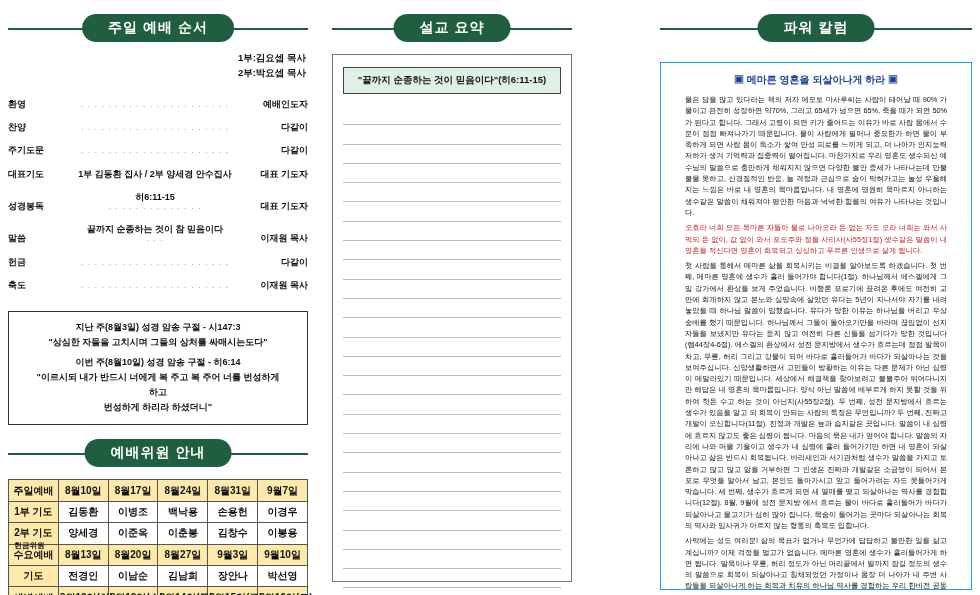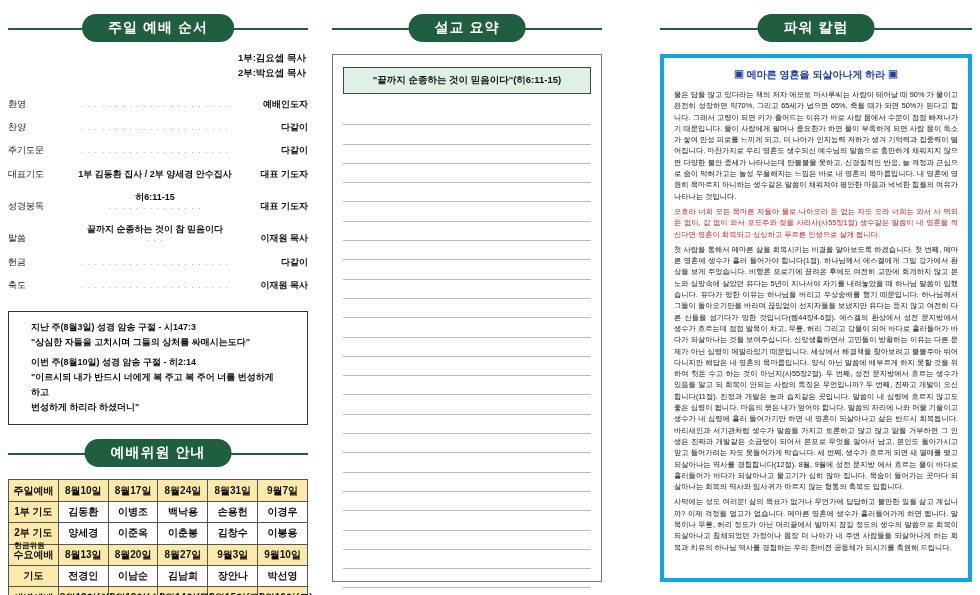--- a/index.html
+++ b/index.html
@@ -9,21 +9,21 @@
     background: #ffffff;
     font-family: "Liberation Sans", sans-serif;
     color: #111;
     overflow: hidden;
   }
   .page { position: relative; width: 980px; height: 595px; }
 
   
   .col { position: absolute; top: 0; }
   .col-left   { left: 8px;   width: 300px; }
-  .col-mid    { left: 332px; width: 270px; border-radius: 29px; }
+  .col-mid    { left: 332px; width: 240px; border-radius: 29px; }
   .col-right  { left: 660px; width: 312px; }
 
   
   .pill-wrap { position: relative; height: 30px; margin-top: 14px; }
   .pill-line {
     position: absolute; top: 14px; left: 0; right: 0;
     height: 2px; background: #1f5f3f;
   }
   .pill {
     position: absolute; left: 50%; transform: translateX(-50%);
@@ -38,39 +38,39 @@
 
   
   .preachers {
     text-align: right;
     font-size: 9.5px; font-weight: bold;
     margin-top: 6px; line-height: 1.6;
     padding-right: 2px;
   }
   .order-table { width: 100%; border-collapse: collapse; margin-top: 12px; }
   .order-table td { font-size: 9px; padding: 5.2px 0; vertical-align: bottom; }
-  .o-label { width: 58px; font-weight: normal; white-space: nowrap; }
+  .o-label { width: 58px; font-weight: bold; white-space: nowrap; }
   .o-mid {
     text-align: center; font-weight: bold;
     color: #111;
     position: relative;
     padding-left: 2px; padding-right: 2px;
   }
   .o-mid .dots {
     display: block; color: #999; font-weight: normal; letter-spacing: 1px;
     font-size: 8px;
   }
   .o-right { width: 64px; text-align: right; font-weight: bold; white-space: nowrap; }
 
   
   .verse-box {
     margin-top: 14px;
     border: 1px solid #333;
     padding: 8px 22px 10px;
-    text-align: left;
+    text-align: center;
     font-size: 9px;
     line-height: 1.65;
     font-weight: bold;
   }
   .verse-box .q { font-weight: bold; }
   .verse-box .sp { height: 5px; }
 
   
   .comm-table {
     width: 100%; border-collapse: collapse; margin-top: 10px;
@@ -101,24 +101,24 @@
     text-align: center;
     font-size: 9.5px;
     font-weight: bold;
     padding: 6px 4px;
     margin-bottom: 12px;
   }
   .rule { border-bottom: 1px solid #bbb; height: 19.3px; }
 
   
   .power-card {
-    margin-top: 10px;
-    border: 4px solid #0ea5e9;
+    margin-top: 18px;
+    border: 1px solid #0ea5e9;
     height: 528px;
-    padding: 10px 10px 8px;
+    padding: 10px 24px 8px;
     overflow: hidden;
   }
   .power-head {
     text-align: center;
     font-size: 10px; font-weight: bold;
     color: #1f3f9f;
     margin-bottom: 7px;
   }
   .power-body {
     font-size: 7.3px;
@@ -211,21 +211,21 @@
           </td>
           <td class="o-right">이재원 목사</td>
         </tr>
       </tbody>
     </table>
 
     <div class="verse-box">
       <div>지난 주(8월3일) 성경 암송 구절 - 시147:3</div>
       <div class="q">"상심한 자들을 고치시며 그들의 상처를 싸매시는도다"</div>
       <div class="sp"></div>
-      <div>이번 주(8월10일) 성경 암송 구절 - 히2:14</div>
+      <div>이번 주(8월10일) 성경 암송 구절 - 히6:14</div>
       <div class="q">"이르시되 내가 반드시 너에게 복 주고 복 주어 너를 번성하게 하고</div>
       <div class="q">번성하게 하리라 하셨더니"</div>
     </div>
 
     <div class="pill-wrap">
       <div class="pill-line"></div>
       <div class="pill">예배위원 안내</div>
     </div>
 
     <table class="comm-table">

